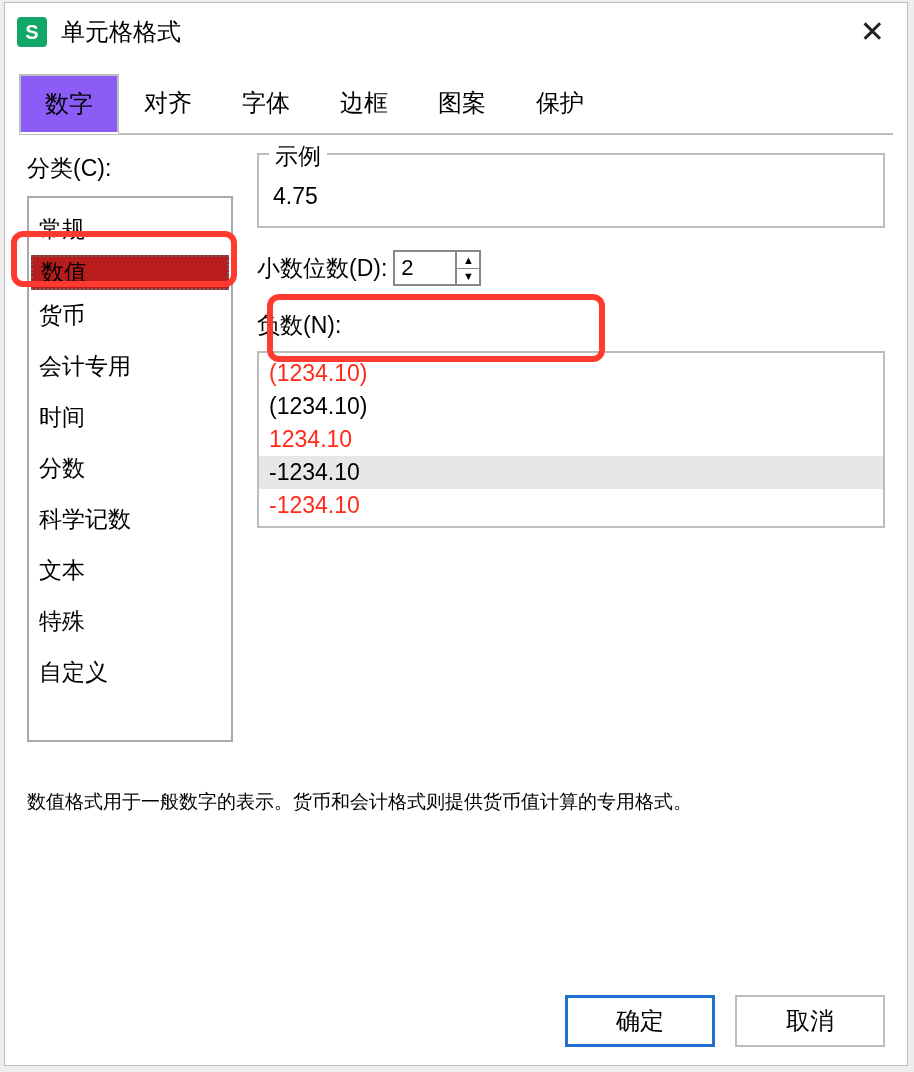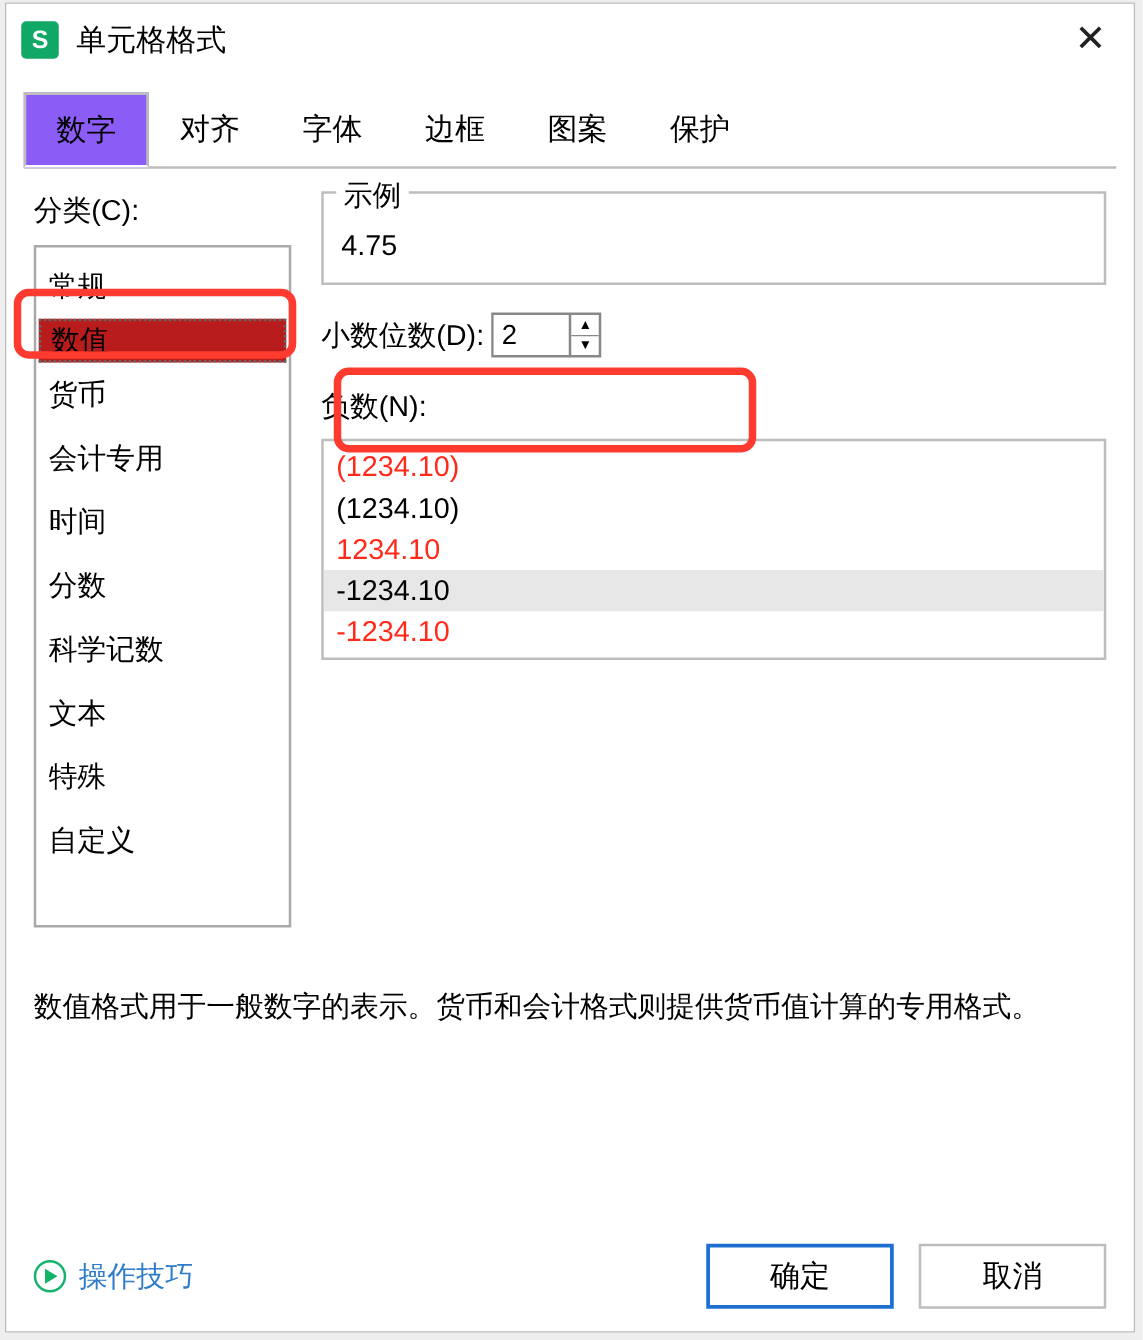--- a/index.html
+++ b/index.html
@@ -155,21 +155,21 @@
     border: 2px solid #bdbdbd;
     padding: 4px 0;
   }
   .neg-item {
     font-size: 23px;
     padding: 3px 10px;
   }
   .neg-item.red { color: #ff2a1a; }
   .neg-item.selected { background: #e7e7e7; }
   .desc {
-    font-size: 23px;
+    font-size: 19px;
     padding: 0 22px;
     margin-top: 46px;
     line-height: 1.5;
   }
   .footer {
     position: absolute;
     bottom: 18px;
     left: 0; right: 0;
     display: flex;
     align-items: center;
@@ -269,24 +269,20 @@
         <div class="neg-item red">1234.10</div>
         <div class="neg-item selected">-1234.10</div>
         <div class="neg-item red">-1234.10</div>
       </div>
     </div>
   </div>
 
   <div class="desc">数值格式用于一般数字的表示。货币和会计格式则提供货币值计算的专用格式。</div>
 
   <div class="footer">
-    <div class="tips">
-      <div class="tips-icon"></div>
-      <span>操作技巧</span>
-    </div>
     <div class="btns">
       <div class="btn ok">确定</div>
       <div class="btn cancel">取消</div>
     </div>
   </div>
 
   <div class="highlight-red" style="left:6px; top:228px; width:226px; height:56px;"></div>
   <div class="highlight-red" style="left:262px; top:291px; width:338px; height:68px;"></div>
 
 </div>

